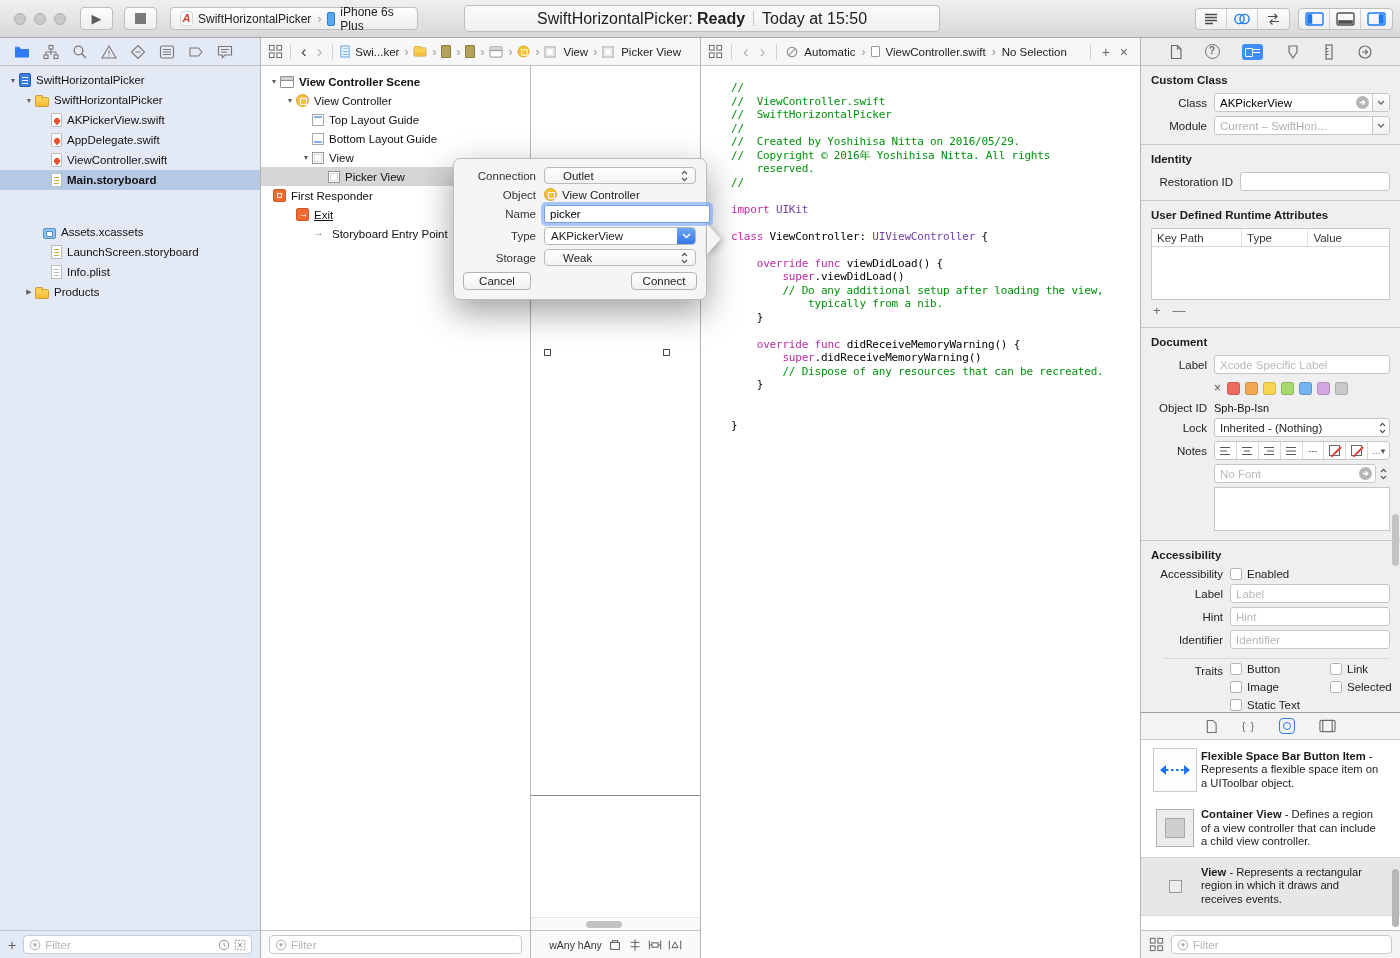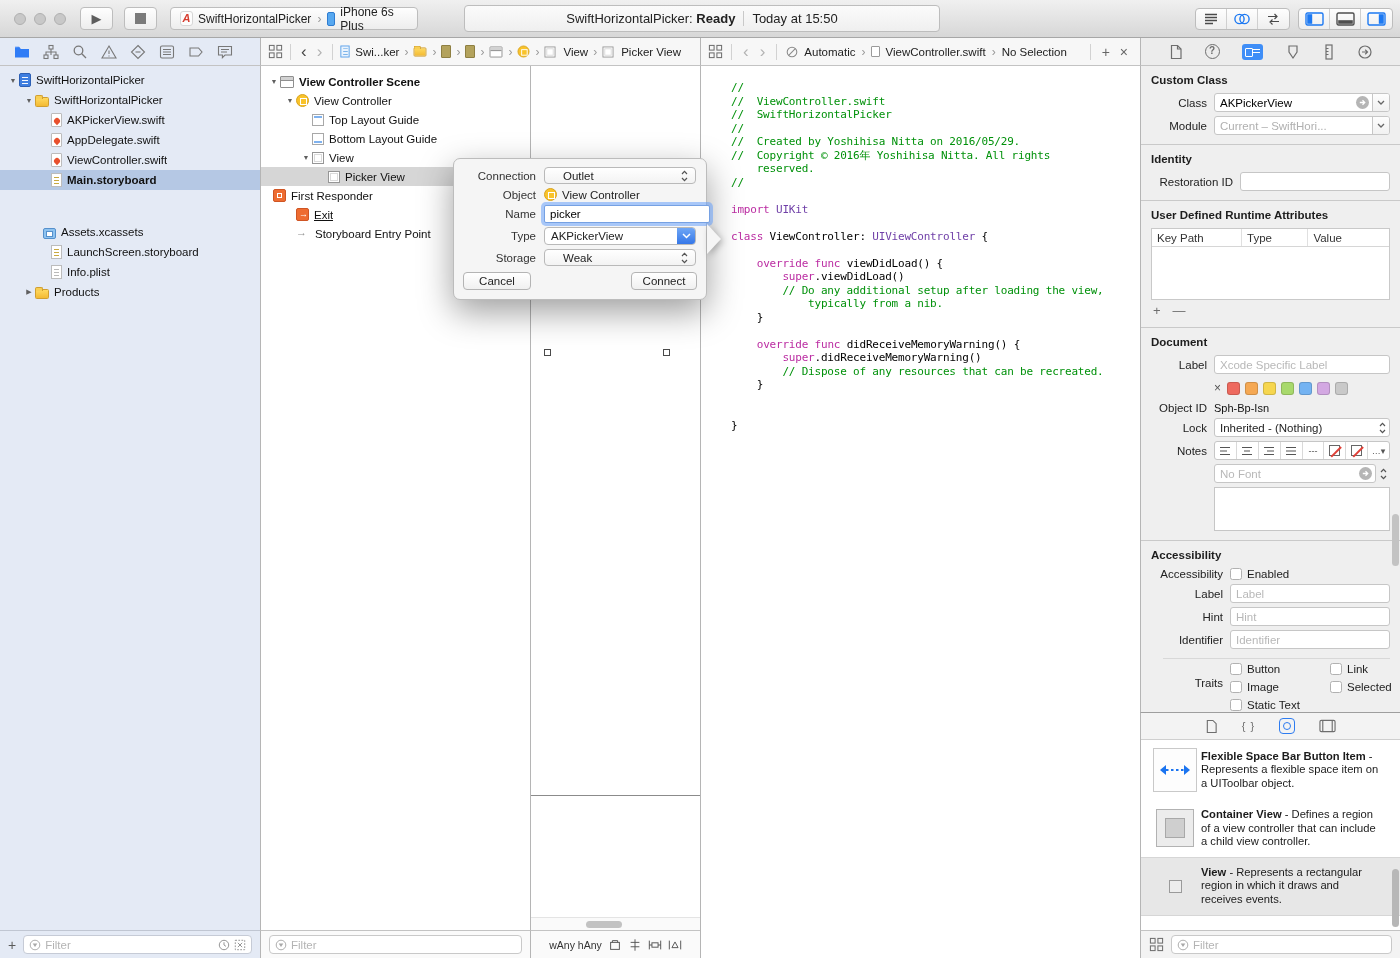--- a/index.html
+++ b/index.html
@@ -10,21 +10,21 @@
   #toolbar{position:absolute;left:0;top:0;width:1400px;height:38px;background:linear-gradient(#f0f0f0,#d7d7d7);border-bottom:1px solid #a7a7a7}
   .tl{position:absolute;top:13px;width:12px;height:12px;border-radius:50%;background:#c8c8c8;border:1px solid #b0b0b0}
   .tbtn{position:absolute;top:7px;height:23px;background:linear-gradient(#fefefe,#ededed);border:1px solid #bdbdbd;border-radius:4px;display:flex;align-items:center;justify-content:center;color:#5d5d5d}
   #play-btn{left:80px;width:33px;font-size:13px}
   #stop-btn{left:124px;width:33px}
   #stop-btn .sq{width:11px;height:11px;background:#7a7a7a}
   #scheme{left:170px;width:248px;justify-content:flex-start;padding:0 9px;gap:5px;font-size:12px;color:#222}
   .xlogo{width:15px;height:15px;border-radius:3px;background:#fdfdfd;border:1px solid #d6d6d6;color:#d63c2e;font-weight:bold;font-size:11px;line-height:13px;text-align:center;font-style:italic}
   .crumb-sep{color:#9a9a9a;font-size:12px;margin:0 1px}
   .phone{width:9px;height:14px;border-radius:2px;background:#57a8f0;border:1px solid #2f7cd0}
-  #status-pill{position:absolute;left:464px;top:5px;width:476px;height:27px;border:1px solid #bdbdbd;border-radius:4px;background:linear-gradient(#fbfbfb,#efefef);display:flex;align-items:center;justify-content:center;font-size:13px;color:#222;gap:8px}
+  #status-pill{position:absolute;left:464px;top:5px;width:476px;height:27px;border:1px solid #bdbdbd;border-radius:4px;background:linear-gradient(#fbfbfb,#efefef);display:flex;align-items:center;justify-content:center;font-size:16px;color:#222;gap:8px}
   #status-pill .vd{width:1px;height:15px;background:#c9c9c9}
   .tgroup{position:absolute;top:8px;height:22px;display:flex;border:1px solid #bdbdbd;border-radius:4px;background:linear-gradient(#fefefe,#eee);overflow:hidden}
   .tseg{width:31px;display:flex;align-items:center;justify-content:center;border-right:1px solid #cfcfcf}
   .tseg:last-child{border-right:none}
   #editor-modes{left:1195px}#panel-toggles{left:1298px}
 
   
   .subbar{position:absolute;top:38px;height:28px;border-bottom:1px solid #c3c3c3;display:flex;align-items:center}
   #nav-toolbar{left:0;width:260px;background:#e4eaf5;padding-left:14px;gap:13px}
   #ib-jumpbar{left:260px;width:440px;background:#f7f7f7;border-left:1px solid #b5b5b5;padding-left:7px;gap:4px;font-size:11.5px;color:#222;white-space:nowrap;overflow:hidden}
@@ -500,21 +500,21 @@
         <div class="trow" style="">
           <span class="disc"></span>
           <span class="ic ic-responder"></span>
           <span class="lbl">First Responder</span>
         </div>
         <div class="trow" style="padding-left: 23px; text-decoration: underline;">
           <span class="disc"></span>
           <span class="ic ic-exit"></span>
           <span class="lbl">Exit</span>
         </div>
-        <div class="trow" style="padding-left: 23px;">
+        <div class="trow" style="padding-left: 40px;">
           <span class="disc"></span>
           <span class="ic ic-entry"></span>
           <span class="lbl">Storyboard Entry Point</span>
         </div>
       </div>
     </div>
   <div id="outline-bottom">
     <div class="filter-field" style="border-color:#c9c9c9">
       <svg width="12" height="12" viewBox="0 0 14 14">
           <circle cx="7" cy="7" r="5.6" fill="none" stroke="#a9a9a9" stroke-width="1.1"></circle>
@@ -740,21 +740,21 @@
           </div>
       </div>
       <div class="irow">
         <span class="ilab w72">Identifier</span>
         <div class="fld">
             <input placeholder="Identifier" style="">
           </div>
       </div>
       <div class="inset-div"></div>
       <div class="irow" style="align-items:flex-start">
-        <span class="ilab w72" style="margin-top:14px">Traits</span>
+        <span class="ilab w72" style="margin-top:2px">Traits</span>
         <div id="traits-grid">
             <div style="display: flex; margin-bottom: 6px;">
               <span class="trait-cell">
                 <span class="cb"></span>
                 <span>Button</span>
               </span>
               <span class="trait-cell">
                 <span class="cb"></span>
                 <span>Link</span>
               </span>

